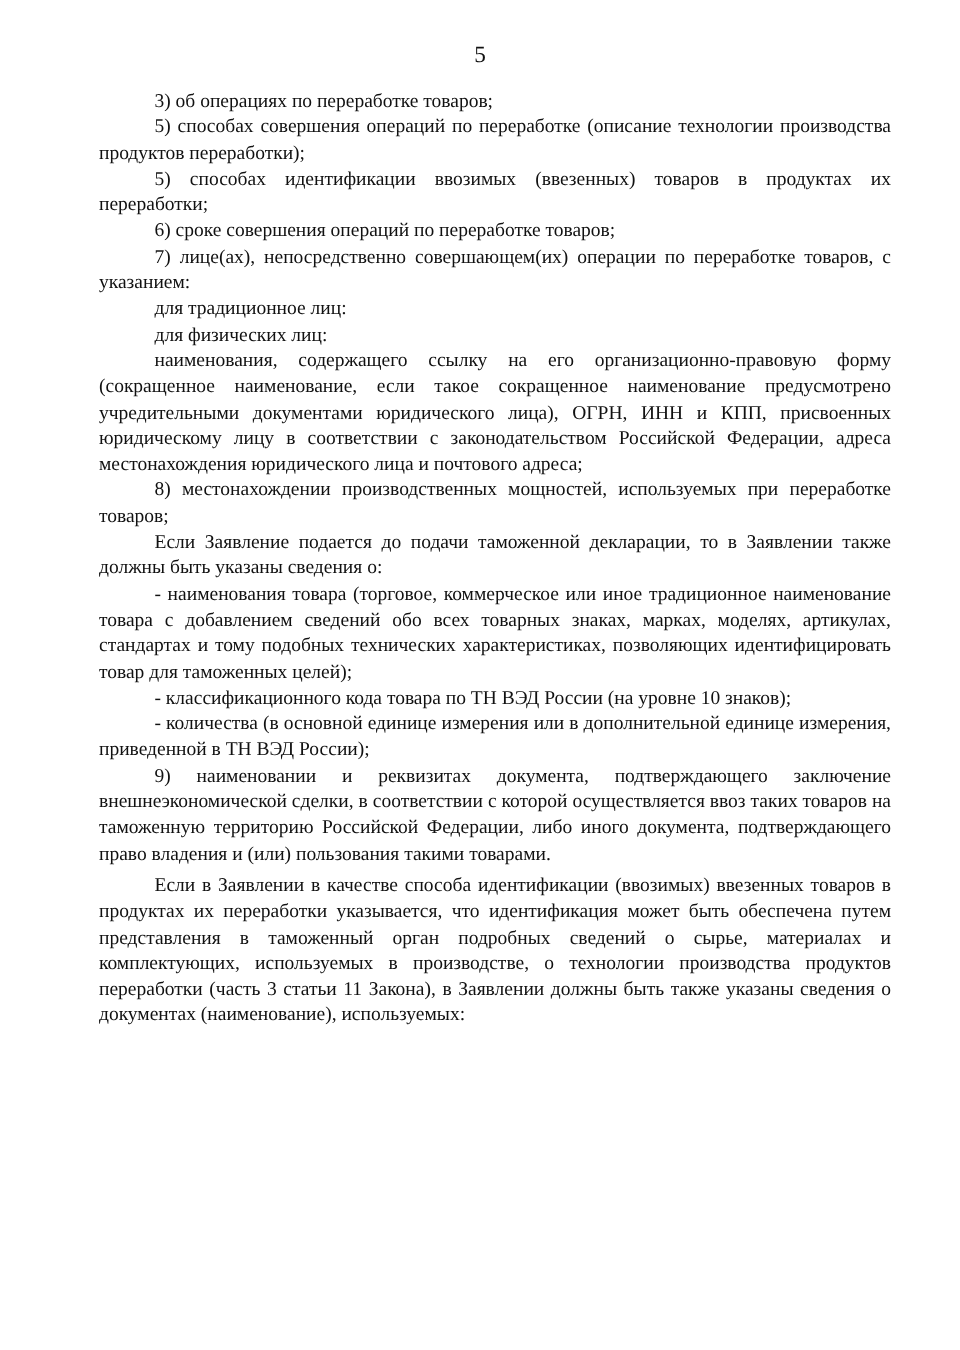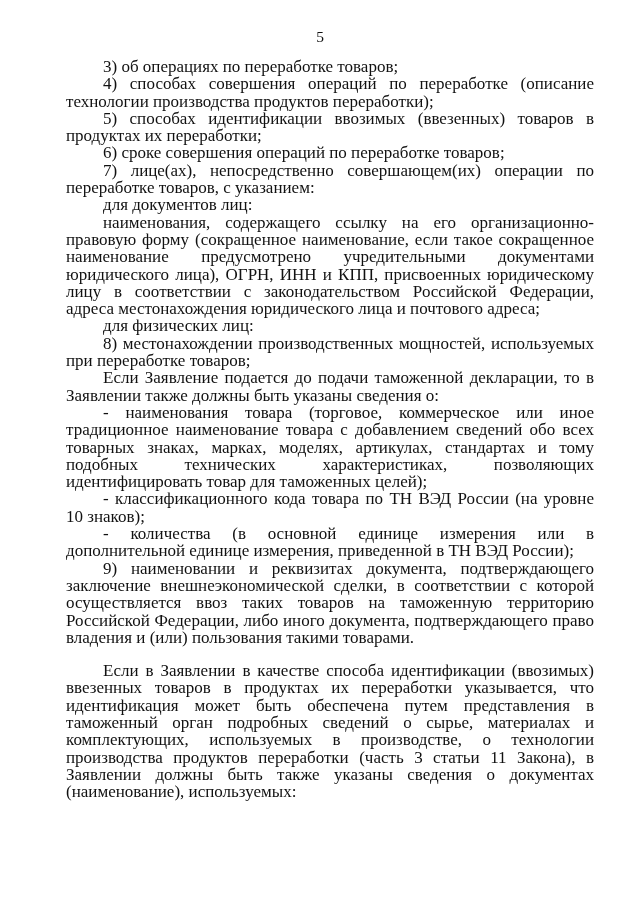--- a/index.html
+++ b/index.html
@@ -7,41 +7,41 @@
   .page {
     position: absolute; left: 0; top: 0; width: 640px; height: 900px; background: #ffffff;
     font-family: "Liberation Serif", "DejaVu Serif", serif; color: #111111;
   }
   .page-number {
     position: absolute; top: 28px; left: 0; width: 640px; text-align: center;
     font-size: 15.5px; line-height: 18px;
   }
   .body-text {
     position: absolute; left: 66px; top: 58px; width: 528px;
-    font-size: 17px; line-height: 17.3px;
+    font-size: 13px; line-height: 17.3px;
   }
   .body-text p {
     margin: 0; text-align: justify; text-indent: 37px;
   }
-  .body-text p.gap { margin-top: 16px; }
+  .body-text p.gap { margin-top: 4px; }
 </style>
 </head>
 <body>
 
 <div class="page">
   <div class="page-number">5</div>
   <div class="body-text">
     <p>3)  об операциях по переработке товаров;</p>
-    <p>4) способах совершения операций по переработке (описание технологии производства продуктов переработки);</p>
+    <p>5) способах совершения операций по переработке (описание технологии производства продуктов переработки);</p>
     <p>5) способах идентификации ввозимых (ввезенных) товаров в продуктах их переработки;</p>
     <p>6)  сроке совершения операций по переработке товаров;</p>
     <p>7)  лице(ах), непосредственно совершающем(их) операции по переработке товаров, с указанием:</p>
-    <p>для документов лиц:</p>
+    <p>для традиционное лиц:</p>
+    <p>для физических лиц:</p>
     <p>наименования, содержащего ссылку на  его организационно-правовую форму (сокращенное наименование, если такое сокращенное наименование предусмотрено учредительными документами юридического лица), ОГРН, ИНН и КПП, присвоенных юридическому лицу в соответствии с законодательством Российской Федерации, адреса местонахождения юридического лица и почтового адреса;</p>
-    <p>для физических лиц:</p>
     <p>8) местонахождении производственных мощностей, используемых при переработке товаров;</p>
     <p>Если Заявление подается до подачи таможенной декларации,  то в Заявлении также должны быть указаны сведения о:</p>
     <p>- наименования товара (торговое, коммерческое или иное традиционное наименование товара с добавлением сведений обо всех товарных знаках, марках, моделях, артикулах, стандартах и тому подобных технических характеристиках, позволяющих идентифицировать товар для таможенных целей);</p>
     <p>- классификационного кода товара по ТН ВЭД России (на уровне 10 знаков);</p>
     <p>- количества (в основной единице измерения или в дополнительной единице измерения, приведенной в ТН ВЭД России);</p>
     <p>9) наименовании и реквизитах документа, подтверждающего заключение внешнеэкономической сделки, в соответствии с которой  осуществляется ввоз таких товаров на таможенную территорию Российской Федерации, либо иного документа, подтверждающего право владения и (или) пользования такими товарами.</p>
     <p class="gap">Если в Заявлении в качестве способа идентификации (ввозимых) ввезенных товаров в продуктах их переработки указывается, что идентификация может быть обеспечена путем представления в таможенный орган подробных сведений о сырье, материалах и комплектующих, используемых в производстве, о технологии производства продуктов переработки (часть 3 статьи 11 Закона), в Заявлении должны быть также указаны сведения о документах (наименование), используемых:</p>
   </div>
 </div>
 

